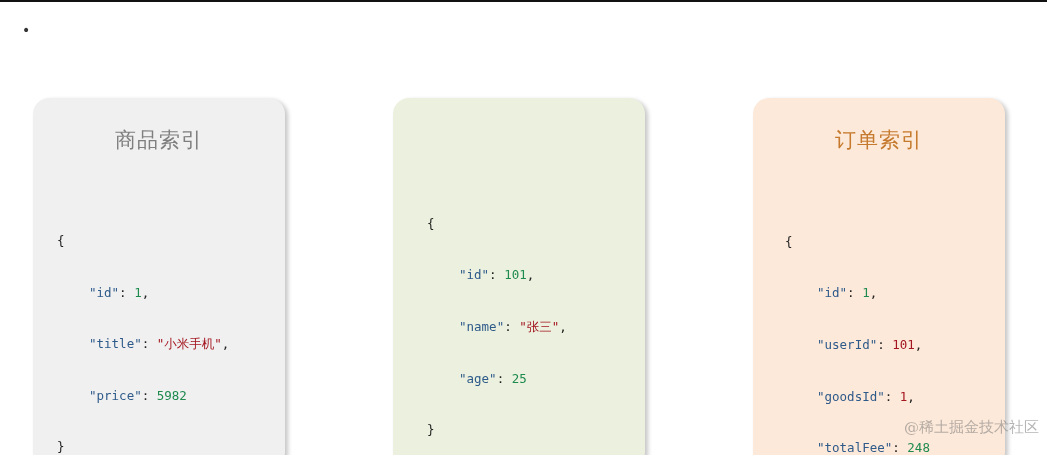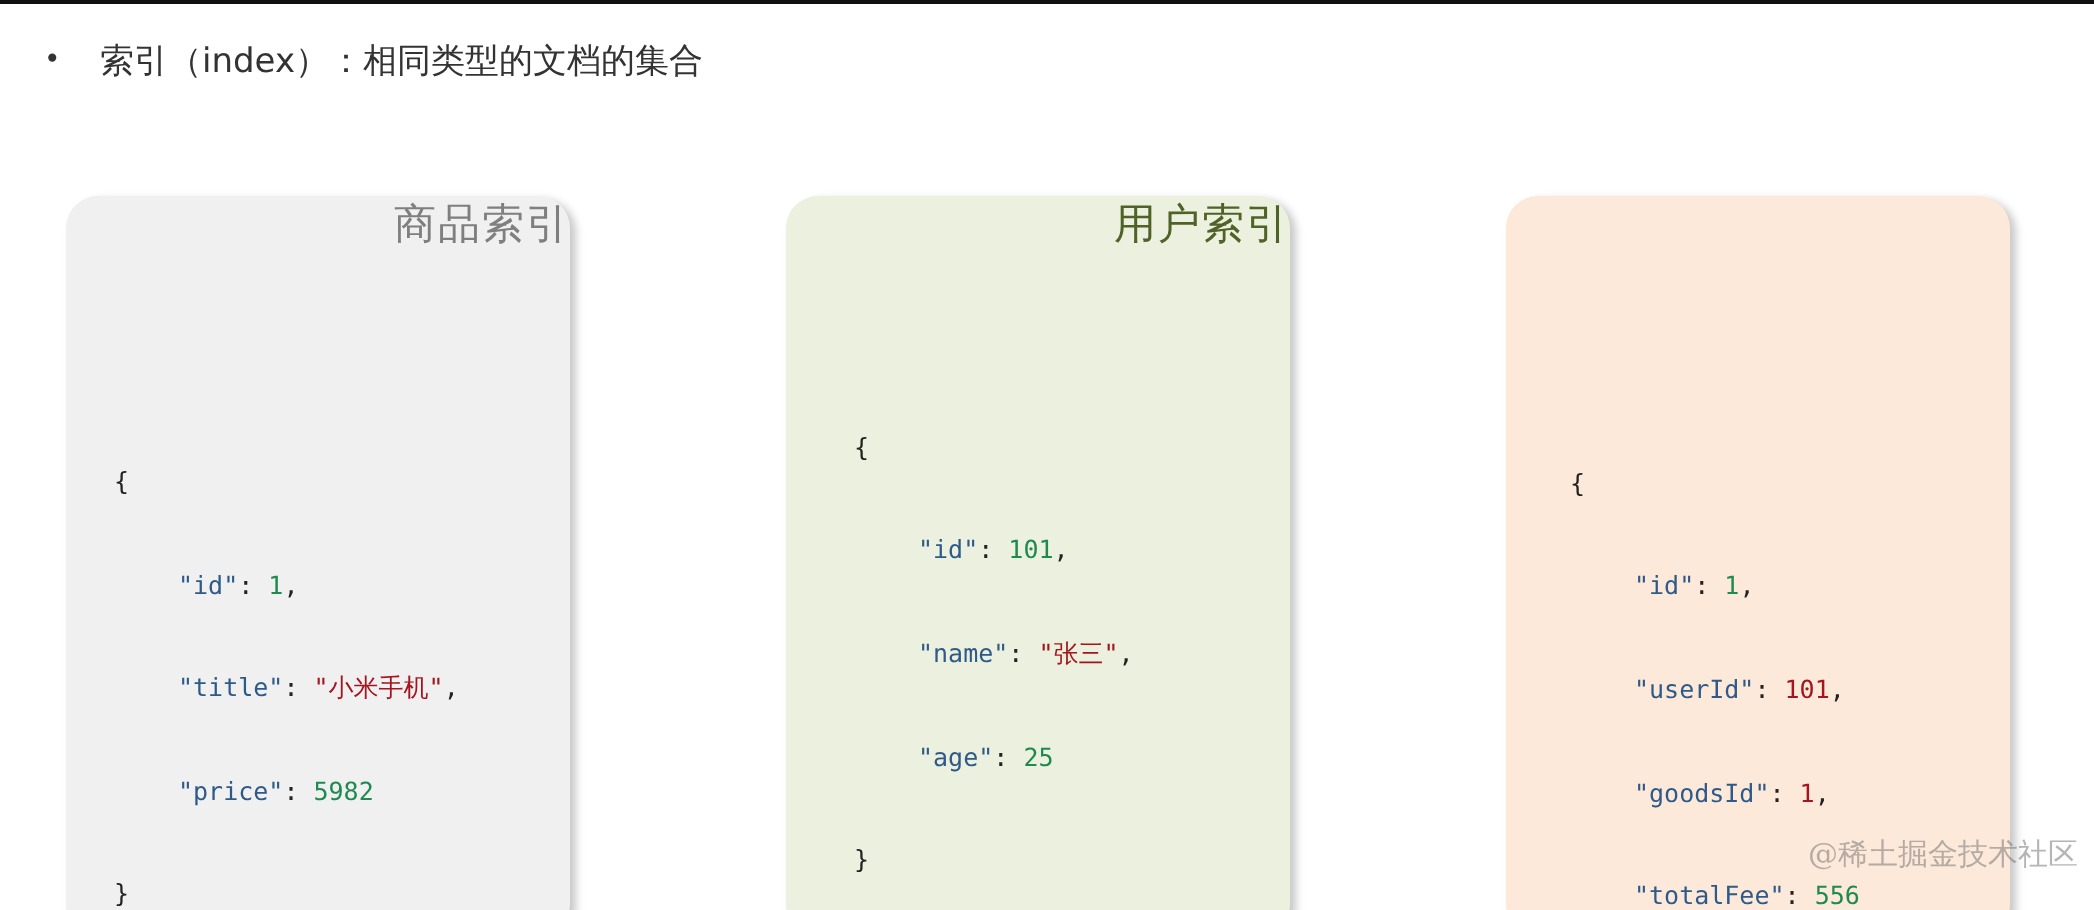--- a/index.html
+++ b/index.html
@@ -13,21 +13,21 @@
     position: absolute; left: 22px; top: 17px; height: 26px;
     display: flex; align-items: center; color: #333; font-size: 17px;
   }
   .bullet-dot { width: 28px; font-size: 14px; }
   .card {
     position: absolute; top: 98px; width: 252px; height: 370px;
     border-radius: 16px;
     box-shadow: 3px 2px 4px rgba(0,0,0,0.22);
   }
   .card-title {
-    position: absolute; left: 0; right: 0; top: 0; text-align: right;
+    position: absolute; left: 0; right: 0; top: 28px; text-align: center;
     font-size: 21px; letter-spacing: 1px;
   }
   .code {
     position: absolute;
     font-family: "DejaVu Sans Mono", monospace;
     font-size: 12.5px; line-height: 17.2px; color: #222;
     white-space: pre;
   }
   .block { margin-bottom: 17.5px; }
   .ln { height: 17.2px; }
@@ -42,21 +42,20 @@
     color: rgba(120,120,120,0.55); font-family: "DejaVu Serif", serif;
   }
 </style>
 </head>
 <body>
 
 <div class="top-rule"></div>
 
 <div class="bullet-line">
   <span class="bullet-dot">•</span>
-  <span>索引（index）：相同类型的文档的集合</span>
 </div>
 
 <div class="card" style="left:33px;background:#f0f0f0;">
   <div class="card-title" style="color:#7f7f7f;">商品索引</div>
   <div class="code" style="left:24px;top:48px;">
     
     <div class="block">
       <div class="ln p">{</div>
       <div class="ln ind"><span class="k">"id"</span><span class="p">: </span><span class="n">1</span><span class="p">,</span></div>
       <div class="ln ind"><span class="k">"title"</span><span class="p">: </span><span class="s">"小米手机"</span><span class="p">,</span></div>
@@ -64,41 +63,41 @@
       <div class="ln p">}</div>
     </div>
     
     
     
     
   </div>
 </div>
 
 <div class="card" style="left:393px;background:#ebf1de;">
-  <div class="card-title" style="color:#4f6228;">用户索引</div>
   <div class="code" style="left:34px;top:48px;">
     <div class="block">
       <div class="ln p">{</div>
       <div class="ln ind"><span class="k">"id"</span><span class="p">: </span><span class="n">101</span><span class="p">,</span></div>
       <div class="ln ind"><span class="k">"name"</span><span class="p">: </span><span class="s">"张三"</span><span class="p">,</span></div>
       <div class="ln ind"><span class="k">"age"</span><span class="p">: </span><span class="n">25</span></div>
       <div class="ln p">}</div>
     </div>
     
     
   </div>
 </div>
 
 <div class="card" style="left:753px;background:#fde9d9;">
+  <div class="card-title" style="color:#c57a2e;">订单索引</div>
   <div class="code" style="left:32px;top:66px;">
     <div class="block" style="margin-bottom:34px;">
       <div class="ln p">{</div>
       <div class="ln ind"><span class="k">"id"</span><span class="p">: </span><span class="n">1</span><span class="p">,</span></div>
       <div class="ln ind"><span class="k">"userId"</span><span class="p">: </span><span class="r">101</span><span class="p">,</span></div>
       <div class="ln ind"><span class="k">"goodsId"</span><span class="p">: </span><span class="r">1</span><span class="p">,</span></div>
-      <div class="ln ind"><span class="k">"totalFee"</span><span class="p">: </span><span class="n">556</span></div>
+      <div class="ln ind"><span class="k">"totalFee"</span><span class="p">: </span><span class="n">248</span></div>
       
     </div>
     
   </div>
 </div>
 
 <div class="watermark">@稀土掘金技术社区</div>
 
 </body></html>

